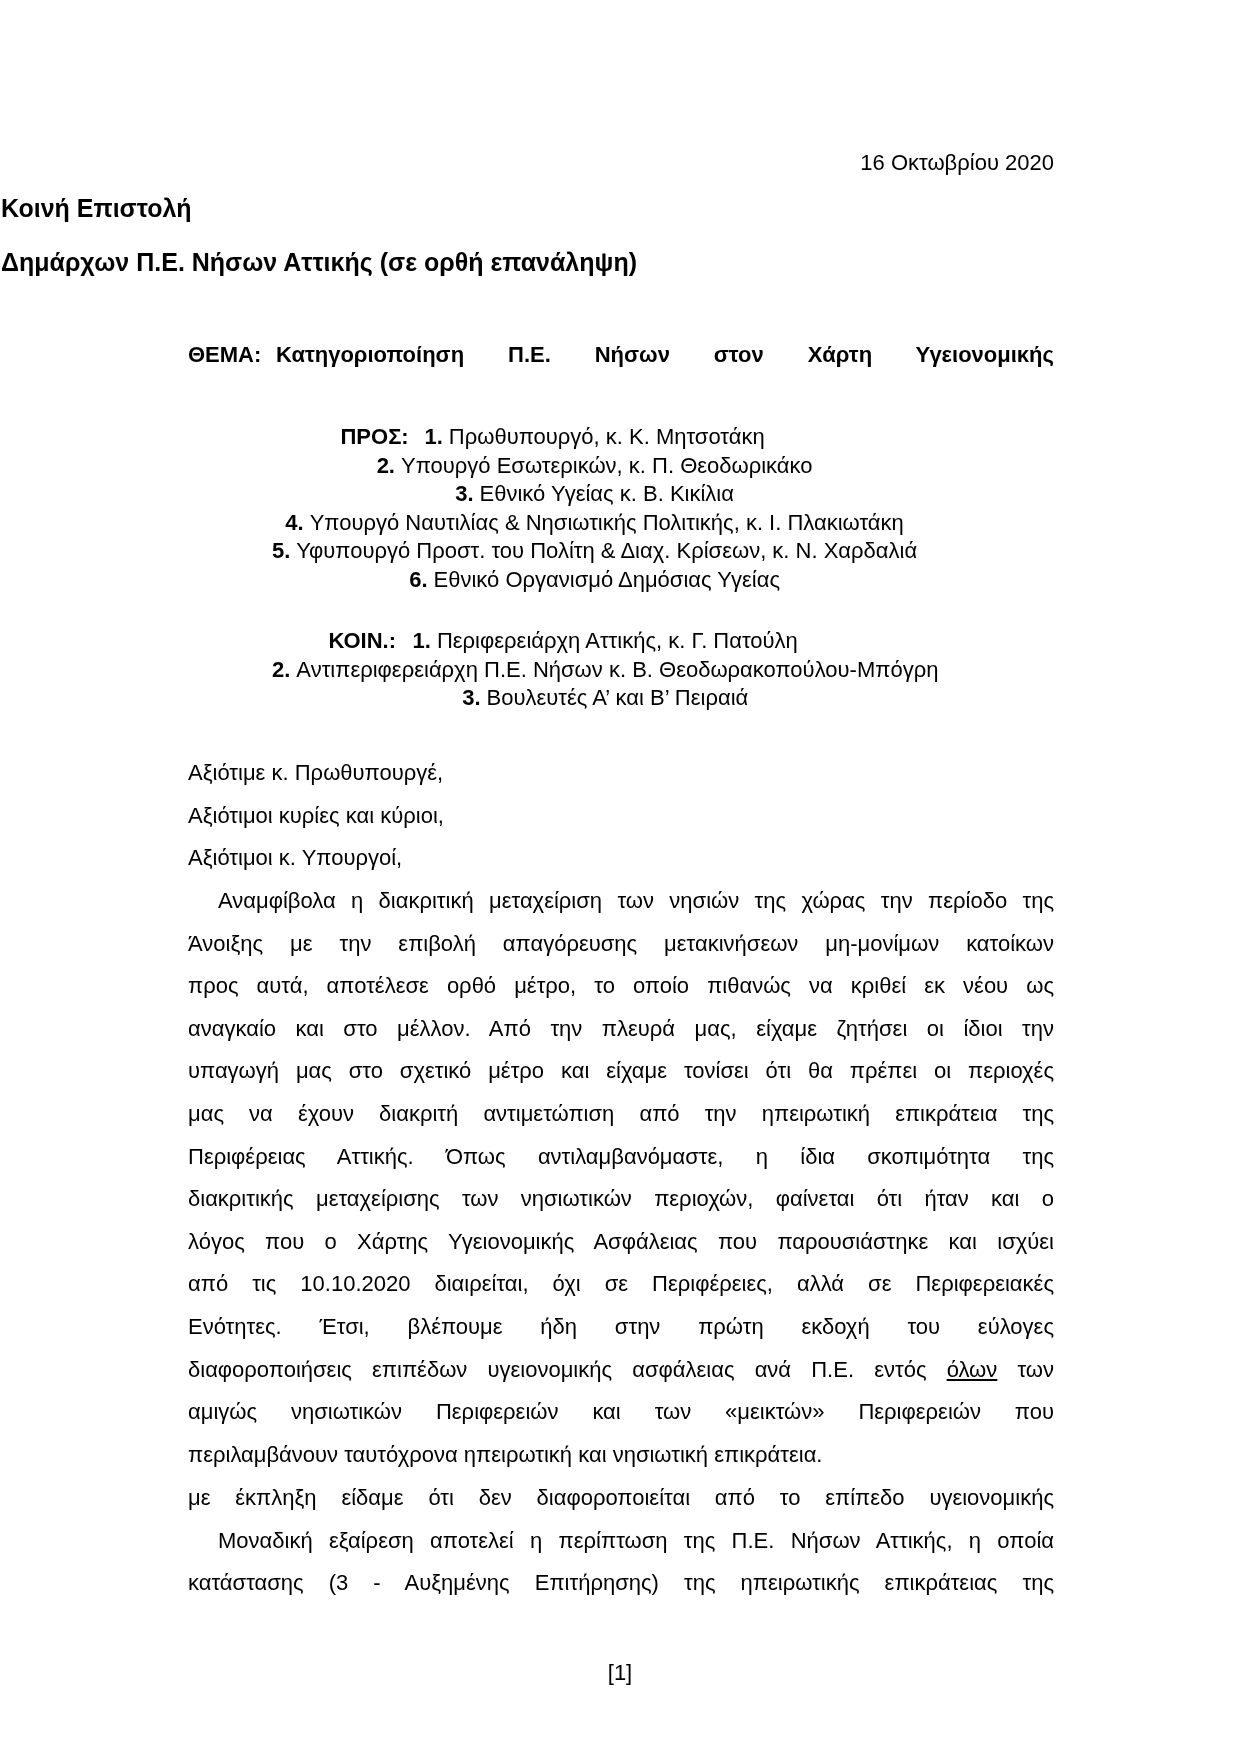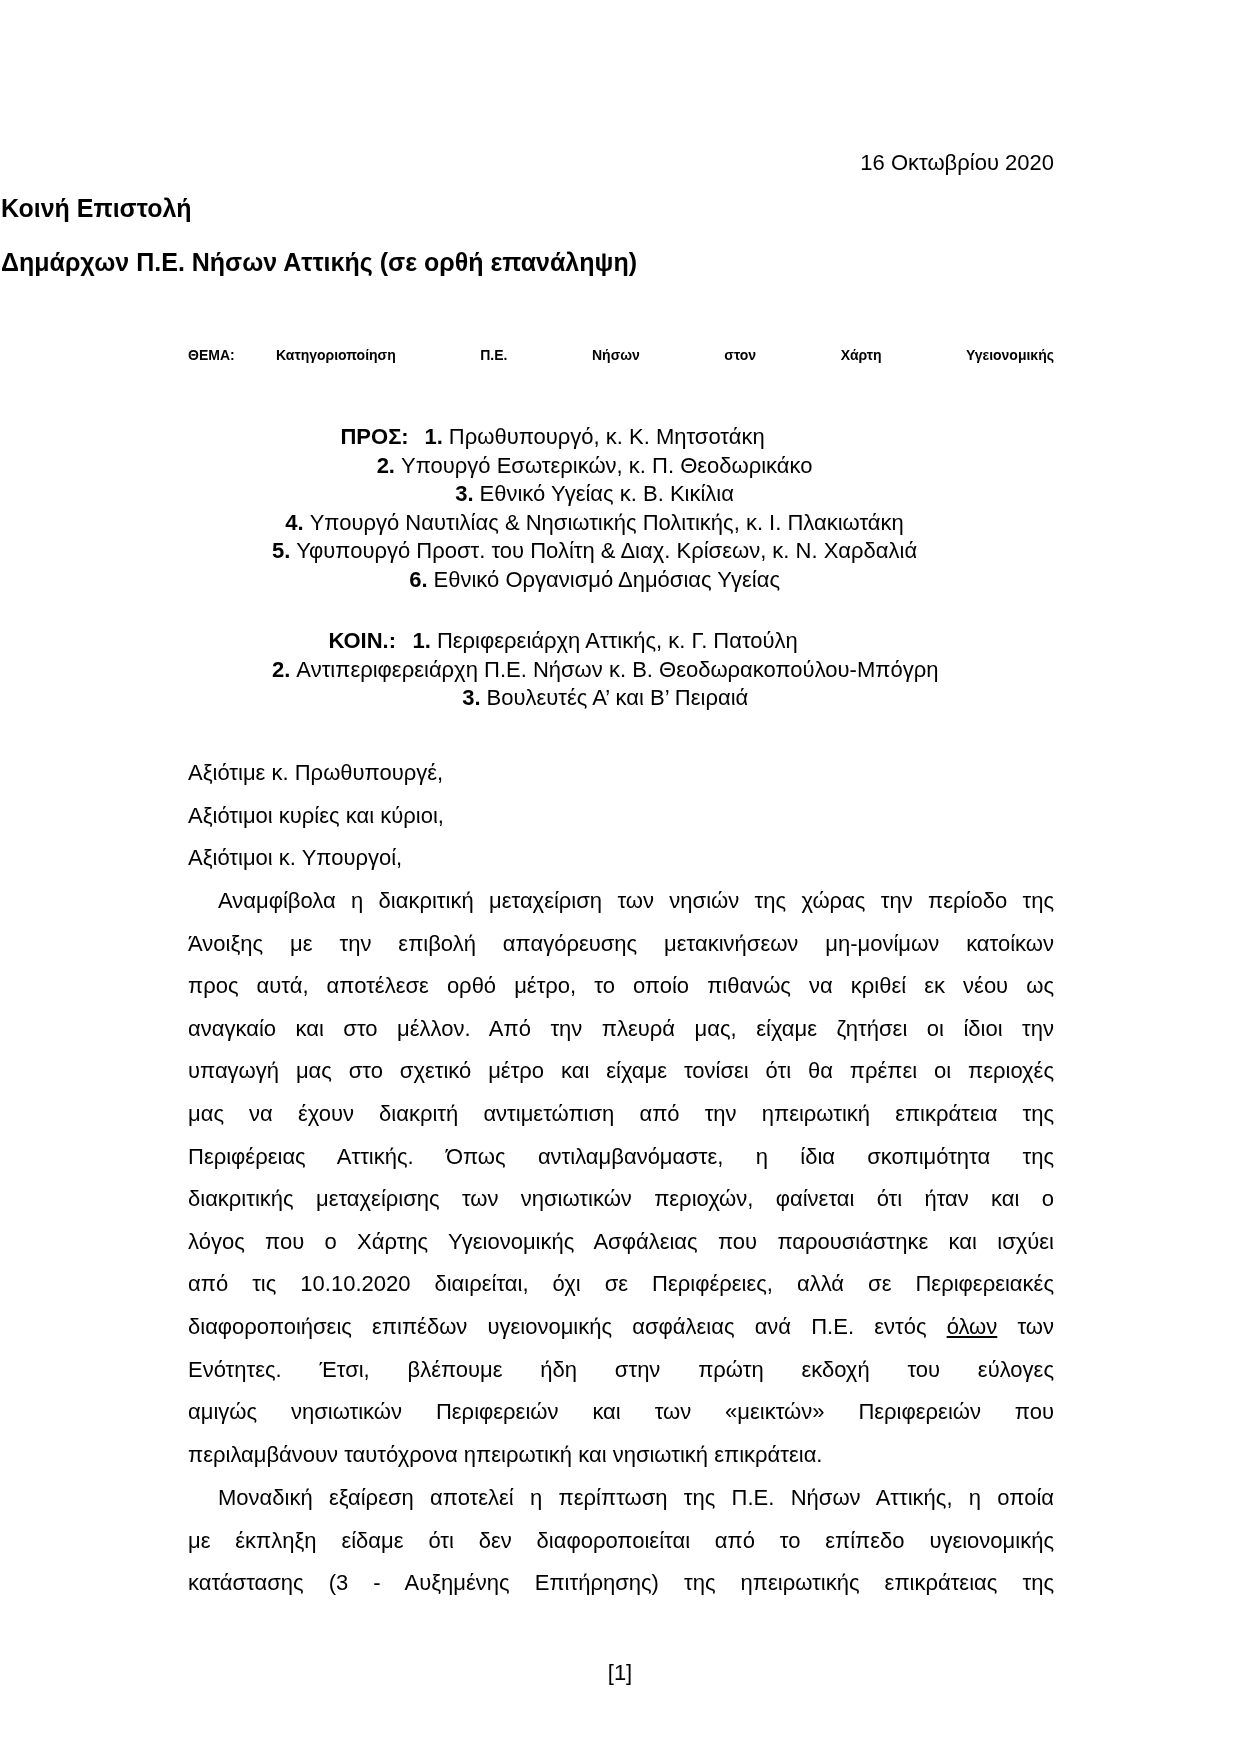--- a/index.html
+++ b/index.html
@@ -3,21 +3,21 @@
 <meta charset="utf-8">
 <style>
   html, body { margin: 0; padding: 0; background: #ffffff; }
   body { width: 1240px; height: 1754px; position: relative; overflow: hidden;
          font-family: "Liberation Sans", "DejaVu Sans", sans-serif; color: #000; }
   .page { position: absolute; left: 0; top: 0; width: 1240px; height: 1522px; background: #fff; }
   .date { position: absolute; top: 150px; right: 186px; font-size: 22px; }
   .title { position: absolute; left: 1px; width: 1240px; text-align: left; font-weight: bold; font-size: 25px; }
   .title.t1 { top: 194px; }
   .title.t2 { top: 248px; }
-  .subject { position: absolute; left: 188px; width: 866px; top: 340px; font-weight: bold; font-size: 14px; line-height: 30px; }
+  .subject { position: absolute; left: 188px; width: 866px; top: 340px; font-weight: bold; font-size: 22px; line-height: 30px; }
   .subject .row { display: flex; }
   .subject .label { width: 88px; flex: none; }
   .subject .line1 { flex: 1; text-align: justify; text-align-last: justify; }
   .subject .line2 { padding-left: 88px; }
   .recips { position: absolute; left: 188px; font-size: 22px; line-height: 28.5px; }
   .recips.to { top: 423px; }
   .recips.cc { top: 627px; }
   .recips .row { display: flex; white-space: nowrap; justify-content: center; }
   .recips .label { width: 84px; flex: none; font-weight: bold; }
   .recips .num { font-weight: bold; margin-right: 6px; }
@@ -109,26 +109,26 @@
     <span class="ln indent">Αναμφίβολα η διακριτική μεταχείριση των νησιών της χώρας την περίοδο της</span>
     <span class="ln">Άνοιξης με την επιβολή απαγόρευσης μετακινήσεων μη-μονίμων κατοίκων</span>
     <span class="ln">προς αυτά, αποτέλεσε ορθό μέτρο, το οποίο πιθανώς να κριθεί εκ νέου ως</span>
     <span class="ln">αναγκαίο και στο μέλλον. Από την πλευρά μας, είχαμε ζητήσει οι ίδιοι την</span>
     <span class="ln">υπαγωγή μας στο σχετικό μέτρο και είχαμε τονίσει ότι θα πρέπει οι περιοχές</span>
     <span class="ln">μας να έχουν διακριτή αντιμετώπιση από την ηπειρωτική επικράτεια της</span>
     <span class="ln">Περιφέρειας Αττικής. Όπως αντιλαμβανόμαστε, η ίδια σκοπιμότητα της</span>
     <span class="ln">διακριτικής μεταχείρισης των νησιωτικών περιοχών, φαίνεται ότι ήταν και ο</span>
     <span class="ln">λόγος που ο Χάρτης Υγειονομικής Ασφάλειας που παρουσιάστηκε και ισχύει</span>
     <span class="ln">από τις 10.10.2020 διαιρείται, όχι σε Περιφέρειες, αλλά σε Περιφερειακές</span>
+    <span class="ln">Ενότητες. Έτσι, βλέπουμε ήδη στην πρώτη εκδοχή του εύλογες</span>
     <span class="ln"><span>διαφοροποιήσεις επιπέδων υγειονομικής ασφάλειας ανά Π.Ε. εντός </span><span class="u">όλων</span><span> των</span></span>
-    <span class="ln">Ενότητες. Έτσι, βλέπουμε ήδη στην πρώτη εκδοχή του εύλογες</span>
     <span class="ln">αμιγώς νησιωτικών Περιφερειών και των «μεικτών» Περιφερειών που</span>
     <span class="ln last">περιλαμβάνουν ταυτόχρονα ηπειρωτική και νησιωτική επικράτεια.</span>
   </div>
 
   <div class="body p2">
+    <span class="ln">με έκπληξη είδαμε ότι δεν διαφοροποιείται από το επίπεδο υγειονομικής</span>
     <span class="ln indent">Μοναδική εξαίρεση αποτελεί η περίπτωση της Π.Ε. Νήσων Αττικής, η οποία</span>
-    <span class="ln">με έκπληξη είδαμε ότι δεν διαφοροποιείται από το επίπεδο υγειονομικής</span>
     <span class="ln">κατάστασης (3 - Αυξημένης Επιτήρησης) της ηπειρωτικής επικράτειας της</span>
   </div>
 
   <div class="pageno">[1]</div>
 </div>
 
 </body></html>

